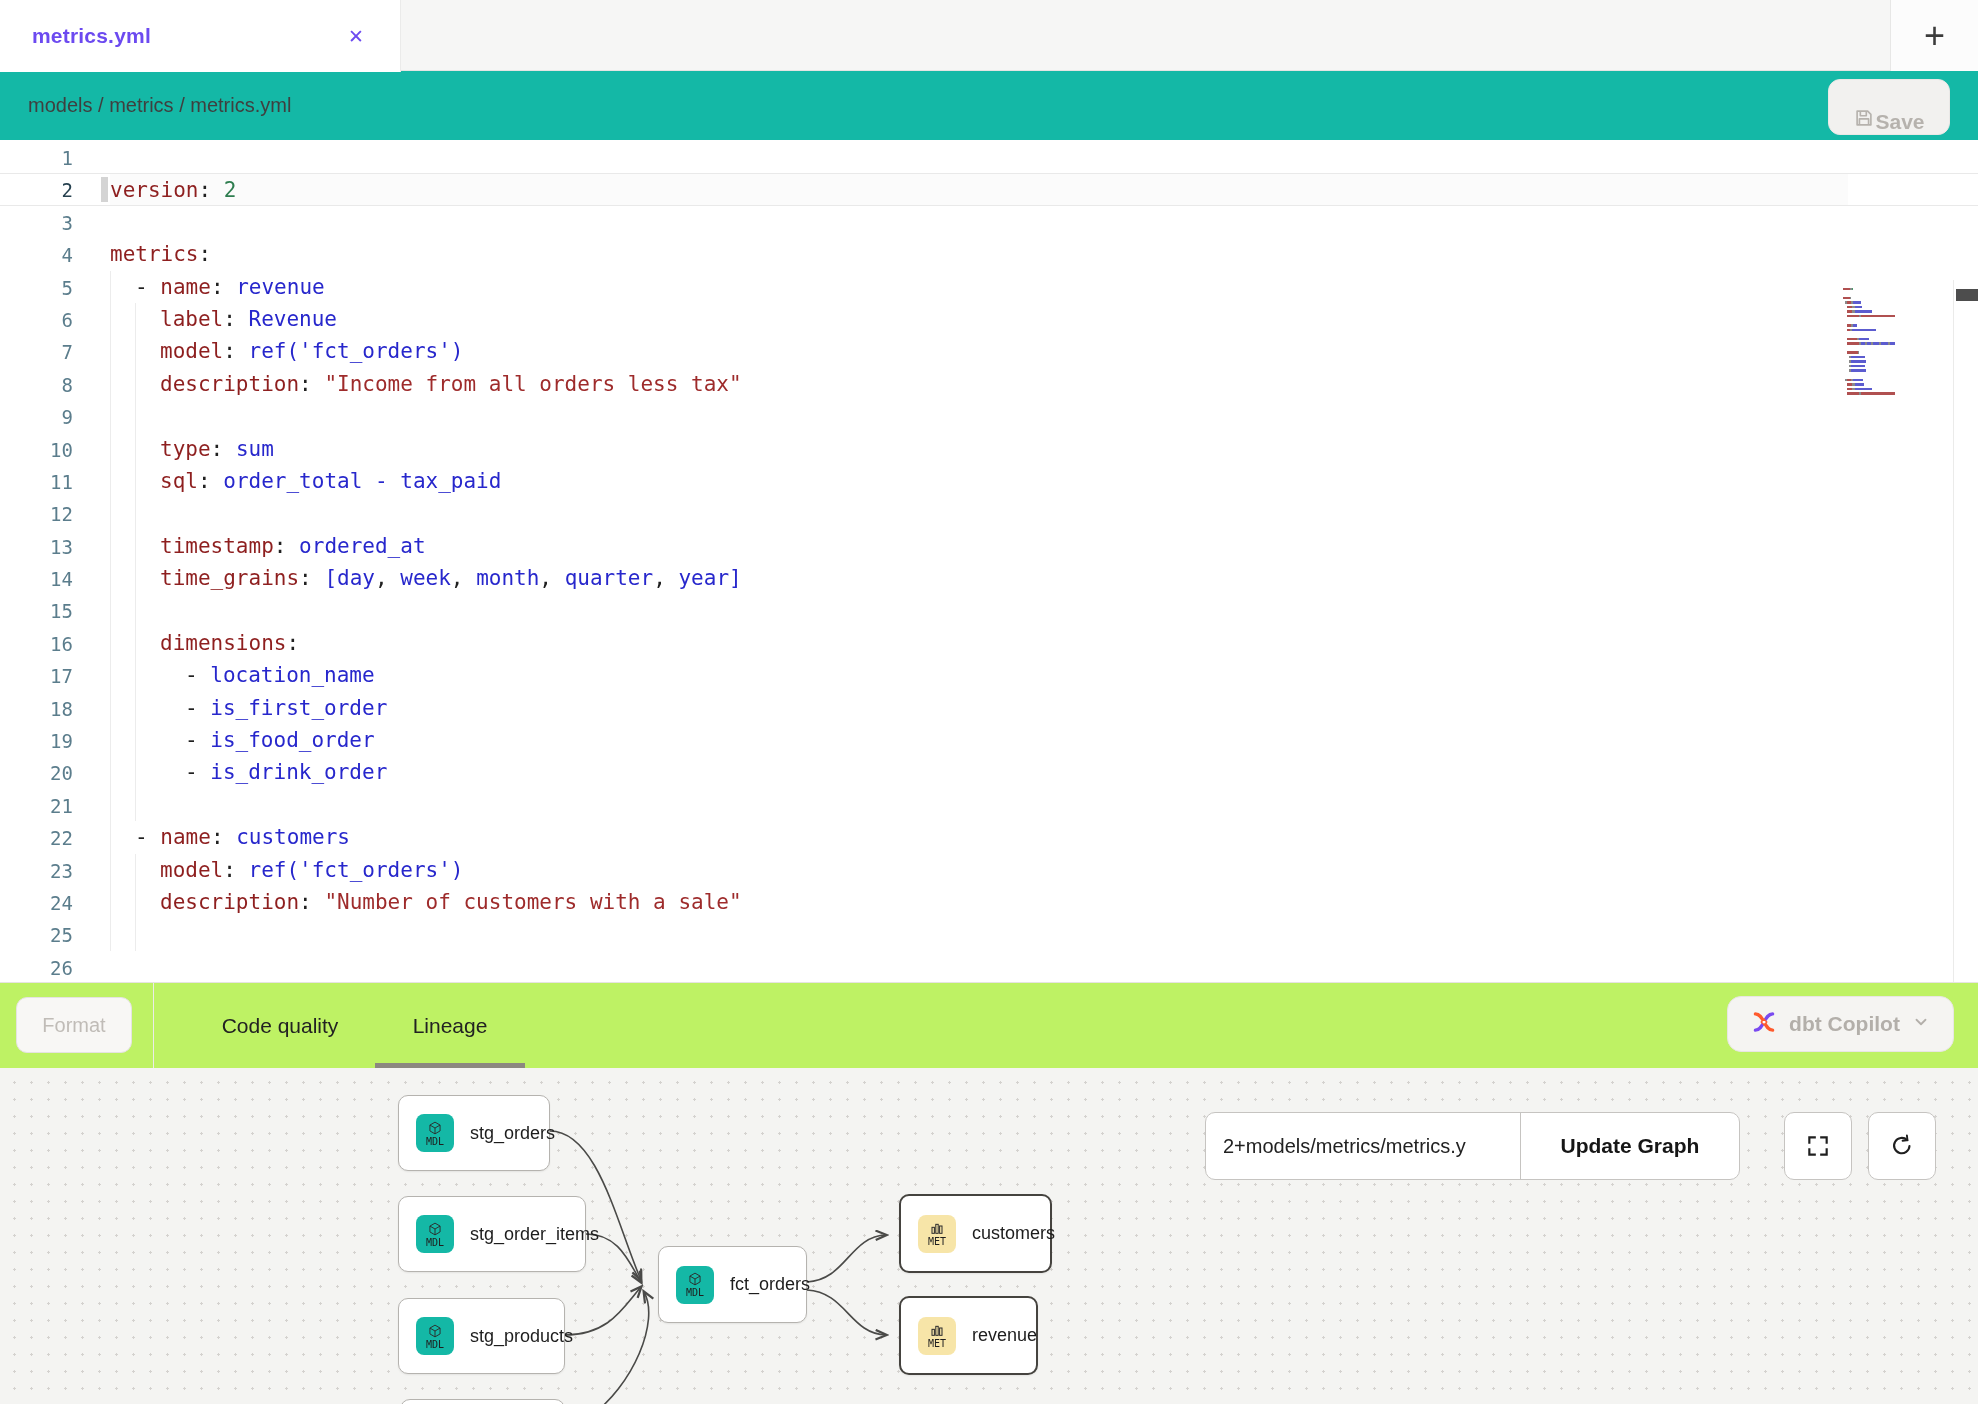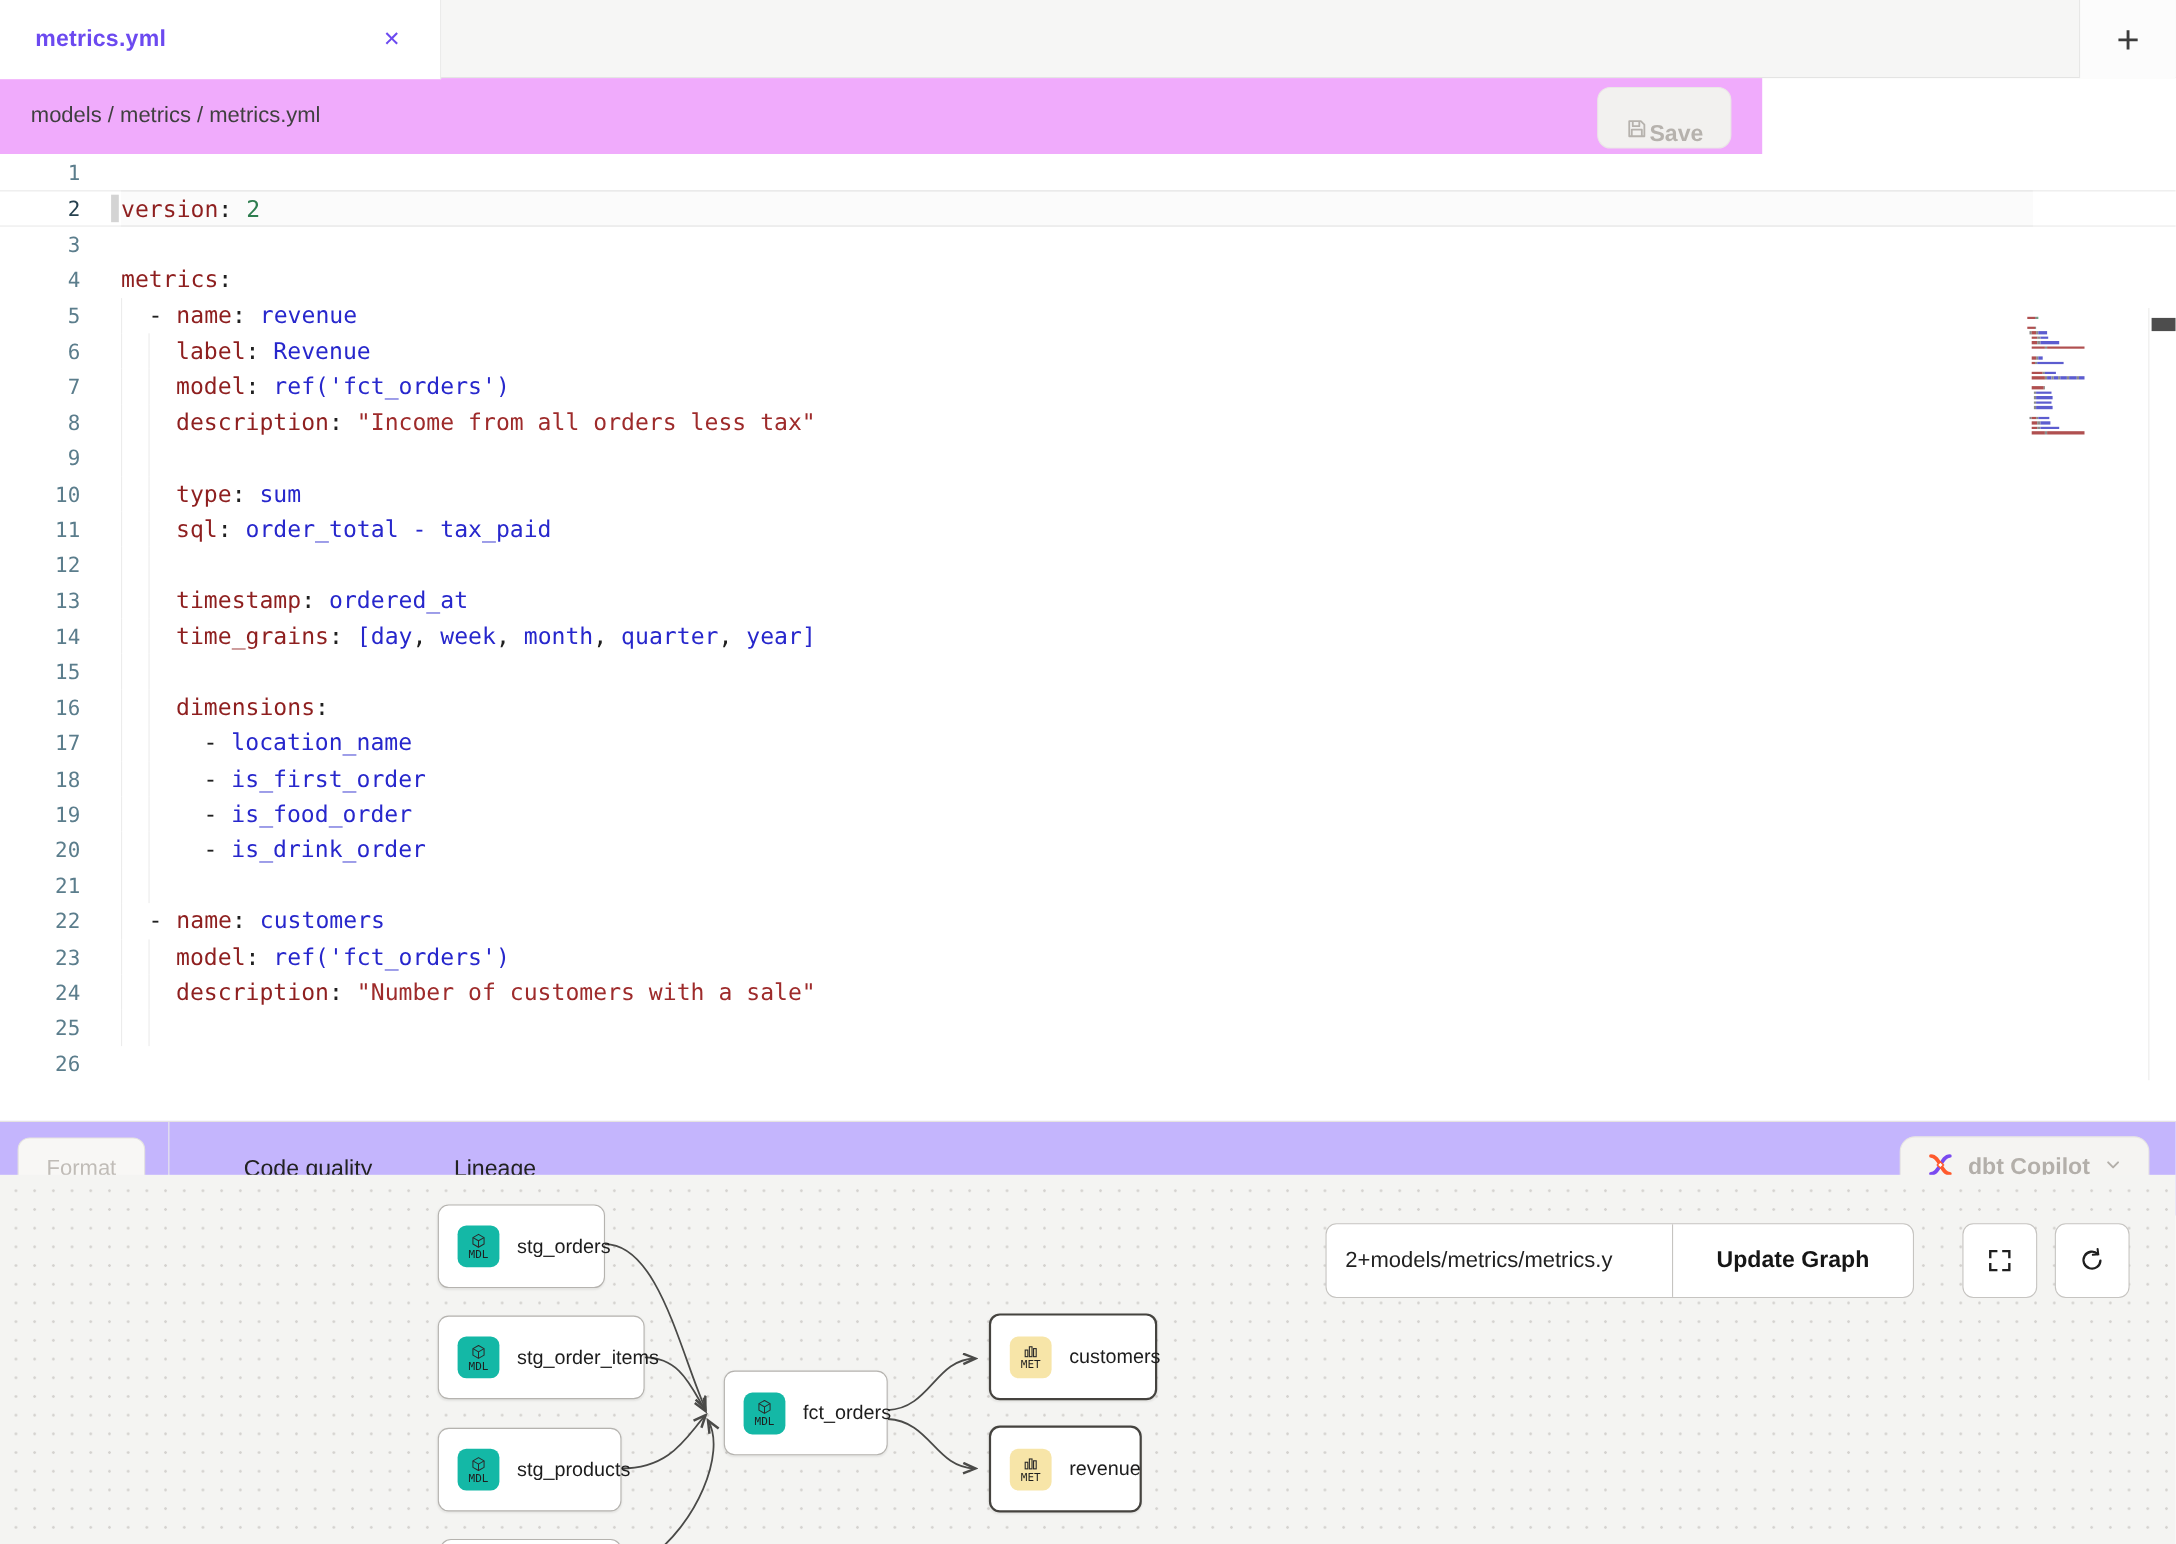--- a/index.html
+++ b/index.html
@@ -14,21 +14,21 @@
          border-right:1px solid #ebebea; display:flex; align-items:center;
          justify-content:space-between; padding:0 32px; cursor:pointer; }
   .tab-label { color:#6c4af0; font-size:21px; font-weight:600; letter-spacing:.2px; }
   .tab-close { color:#6c4af0; font-size:19px; padding:2px 4px; cursor:pointer; }
   .strip-fill { flex:1; }
   .newtab-area { width:88px; height:71px; background:#fcfcfc; border-left:1px solid #e7e7e6;
                  display:flex; align-items:center; justify-content:center; }
   .plus { font-size:36px; font-weight:300; color:#3c3c3c; line-height:1; cursor:pointer; }
 
   
-  .crumbrow { position:absolute; left:0; top:71px; width:1602px; height:69px; background:#f0abfc;
+  .crumbrow { position:absolute; left:0; top:71px; width:1978px; height:69px; background:#14b8a6;
               display:flex; align-items:center; }
   .crumb { margin-left:28px; font-size:20px; color:#3f3f3f; }
   .savebtn { position:absolute; right:28px; top:8px; width:122px; height:56px;
              background:#f2f1ef; border:1px solid #eae8e6; border-radius:12px;
              display:flex; align-items:flex-end; justify-content:center; }
   .savebtn span { color:#b6b2ad; font-size:21px; font-weight:600; }
 
   
   .editor { position:absolute; left:0; top:140px; width:1978px; height:842px; background:#fff;
             overflow:hidden; }
@@ -53,22 +53,22 @@
   .tk-p { color:#202020; }
 
   
   .minimap { position:absolute; left:1843px; top:143px; width:95px; height:125px; }
   .mm-line { position:absolute; height:2.6px; }
   .mm-line span { display:inline-block; height:2.6px; vertical-align:top; }
   .sb-sep { position:absolute; left:1953px; top:140px; width:1px; height:842px; background:#ebebea; }
   .sb-thumb { position:absolute; left:1956px; top:149px; width:22px; height:12px; background:#4d4d4d; }
 
   
-  .bbar { position:absolute; left:0; top:982px; width:1978px; height:86px; background:#c4b5fd;
-          border-top:1px solid #e6e4e1;margin-top:37px; }
+  .bbar { position:absolute; left:0; top:982px; width:1978px; height:86px; background:#bef264;
+          border-top:1px solid #e6e4e1; }
   .fmtbtn { position:absolute; left:16px; top:14px; width:116px; height:56px;
             background:#f8f7f5; border:1px solid #e5e3e0; border-radius:11px;
             color:#c0bcb7; font-size:20px; display:flex; align-items:center; justify-content:center; }
   .bdiv { position:absolute; left:153px; top:0; width:1px; height:86px; background:#ecebe9; }
   .ptab { position:absolute; top:0; height:86px; display:flex; align-items:center;
           justify-content:center; font-size:21px; color:#222; cursor:pointer; }
   .ptab-code { left:200px; width:160px; }
   .ptab-lineage { left:390px; width:120px; }
   .ptab-underline { position:absolute; left:375px; bottom:0; width:150px; height:5px; background:#8c8880; }
   .copilot { position:absolute; right:24px; top:13px; width:227px; height:56px;

